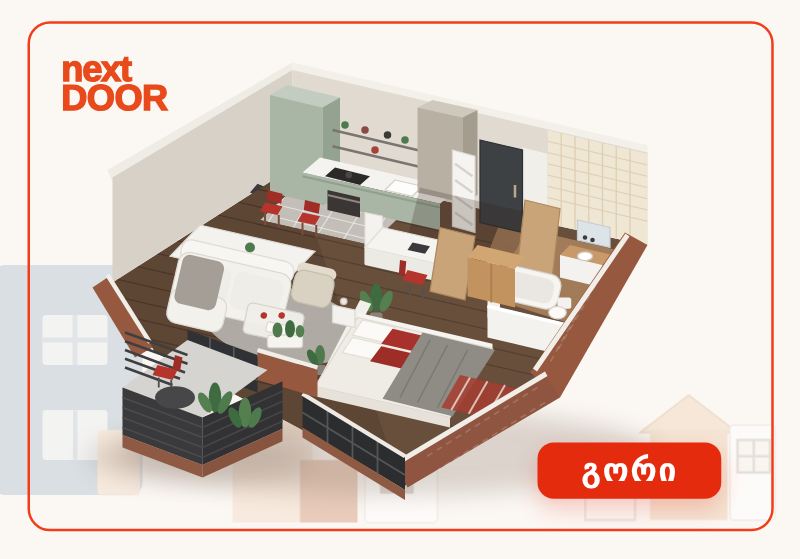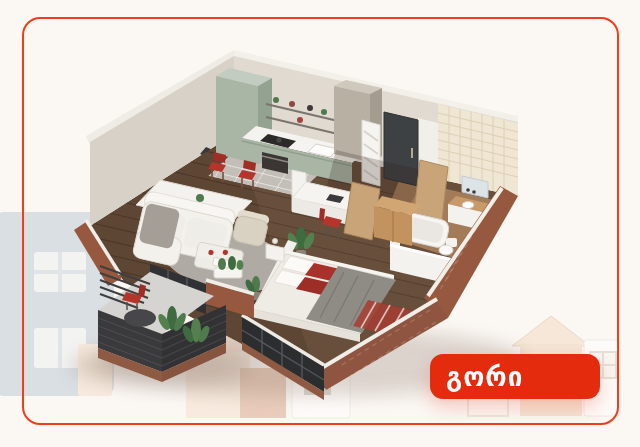--- a/index.html
+++ b/index.html
@@ -7,25 +7,25 @@
           font-family:"Liberation Sans",sans-serif;}
   .bg-houses{position:absolute;left:0;top:0;width:640px;height:447px;}
   .card-border{position:absolute;left:22px;top:17px;width:593px;height:404px;
                border:2px solid var(--frame-red,#f23c1a);border-radius:18px;pointer-events:none;}
   .plan{position:absolute;left:0;top:0;width:640px;height:447px;}
   .logo{position:absolute;left:49px;top:45px;color:var(--logo-red,#e84a1c);
         font-weight:bold;font-size:29px;line-height:.78;letter-spacing:-1px;
         -webkit-text-stroke:1.1px currentColor;}
   .logo span{display:block;}
   .logo .l2{letter-spacing:-.5px;}
-  .loc-btn{position:absolute;left:430px;top:354px;width:170px;height:45px;
+  .loc-btn{position:absolute;left:430px;top:354px;width:147px;height:45px;
            background:var(--button-red,#e52b0e);border:none;border-radius:13px;
            color:var(--button-text,#ffffff);
            font-family:"DejaVu Sans","Liberation Sans",sans-serif;font-weight:bold;
-           font-size:26px;letter-spacing:1px;display:flex;align-items:center;justify-content:flex-start;
+           font-size:26px;letter-spacing:1px;display:flex;align-items:center;justify-content:center;
            box-shadow:0 8px 18px rgba(226,40,12,.22);cursor:pointer;padding:16px;}
 </style>
 </head>
 <body>
 
 <div class="canvas">
 
   <svg class="bg-houses" viewBox="0 0 640 447">
     <g opacity="0.5">
       <g>
@@ -418,18 +418,22 @@
         <ellipse cx="180" cy="322" rx="4" ry="10" fill="#4e7a4e" transform="rotate(28 180 322)"></ellipse>
         <ellipse cx="196" cy="330" rx="5" ry="12" fill="#54804f"></ellipse>
         <ellipse cx="188" cy="334" rx="4" ry="9" fill="#3f6b40" transform="rotate(-26 188 334)"></ellipse>
         <ellipse cx="204" cy="334" rx="4" ry="9" fill="#4e7a4e" transform="rotate(26 204 334)"></ellipse>
       </g>
     </g>
   </svg>
 
   <div class="card-border"></div>
 
+  <div class="logo">
+    <span class="l1">next</span>
+    <span class="l2">DOOR</span>
+  </div>
 
   <button class="loc-btn">
     <span>გორი</span>
   </button>
 
 </div>
 
 </body></html>

